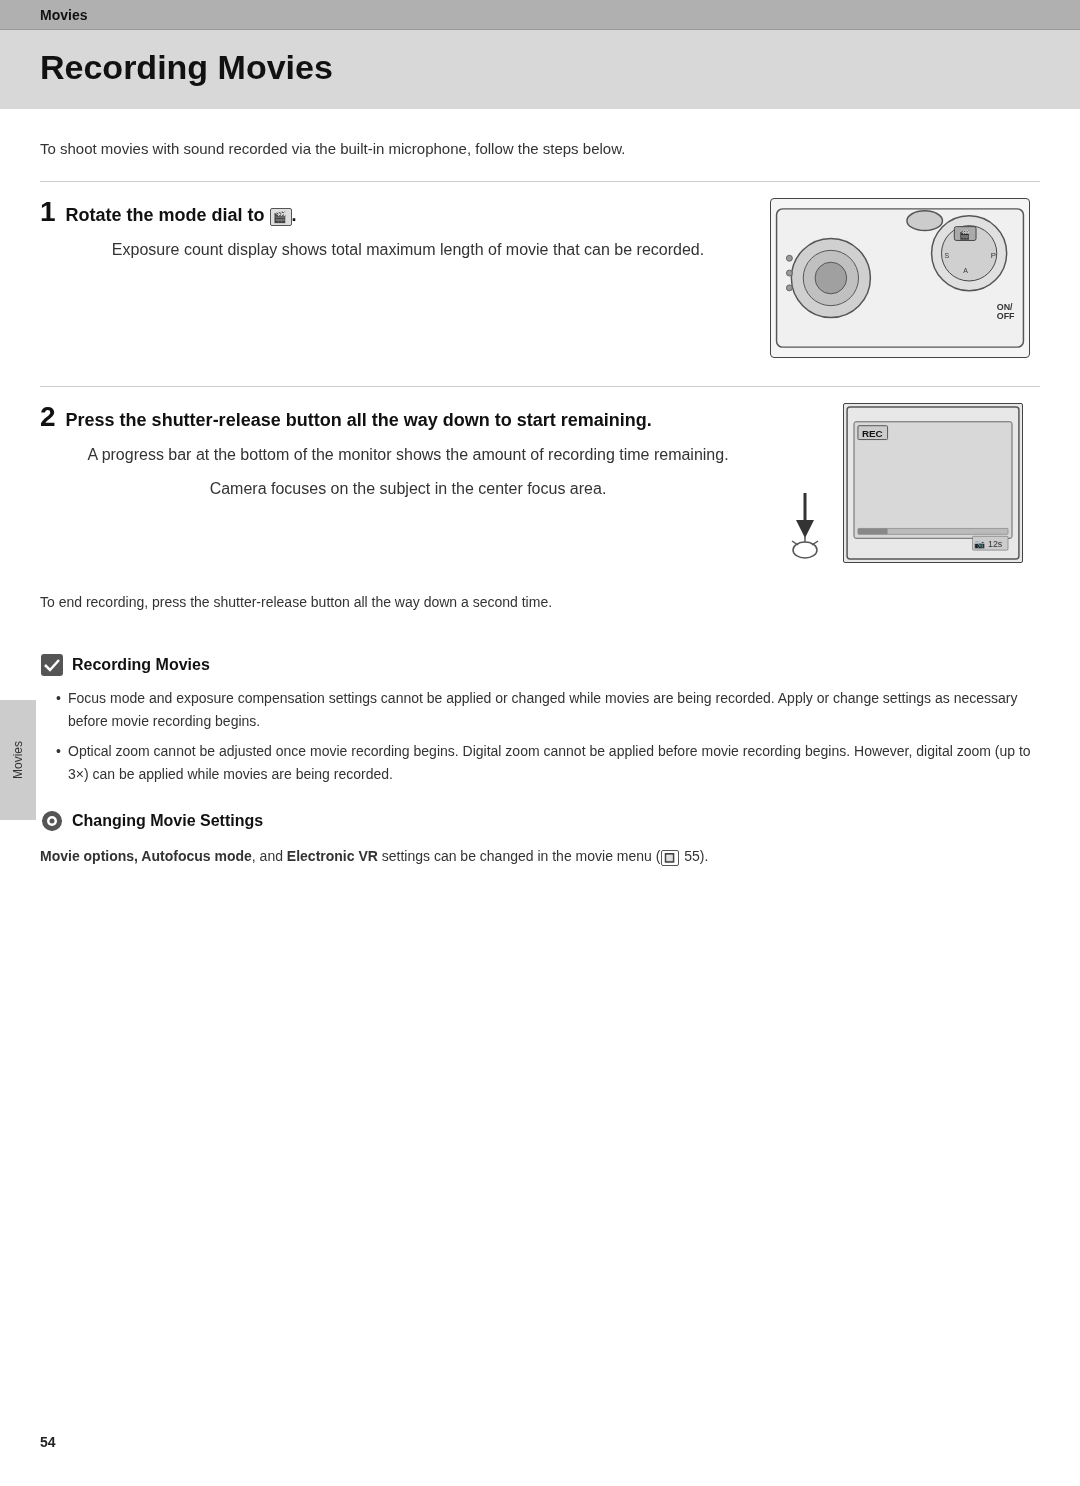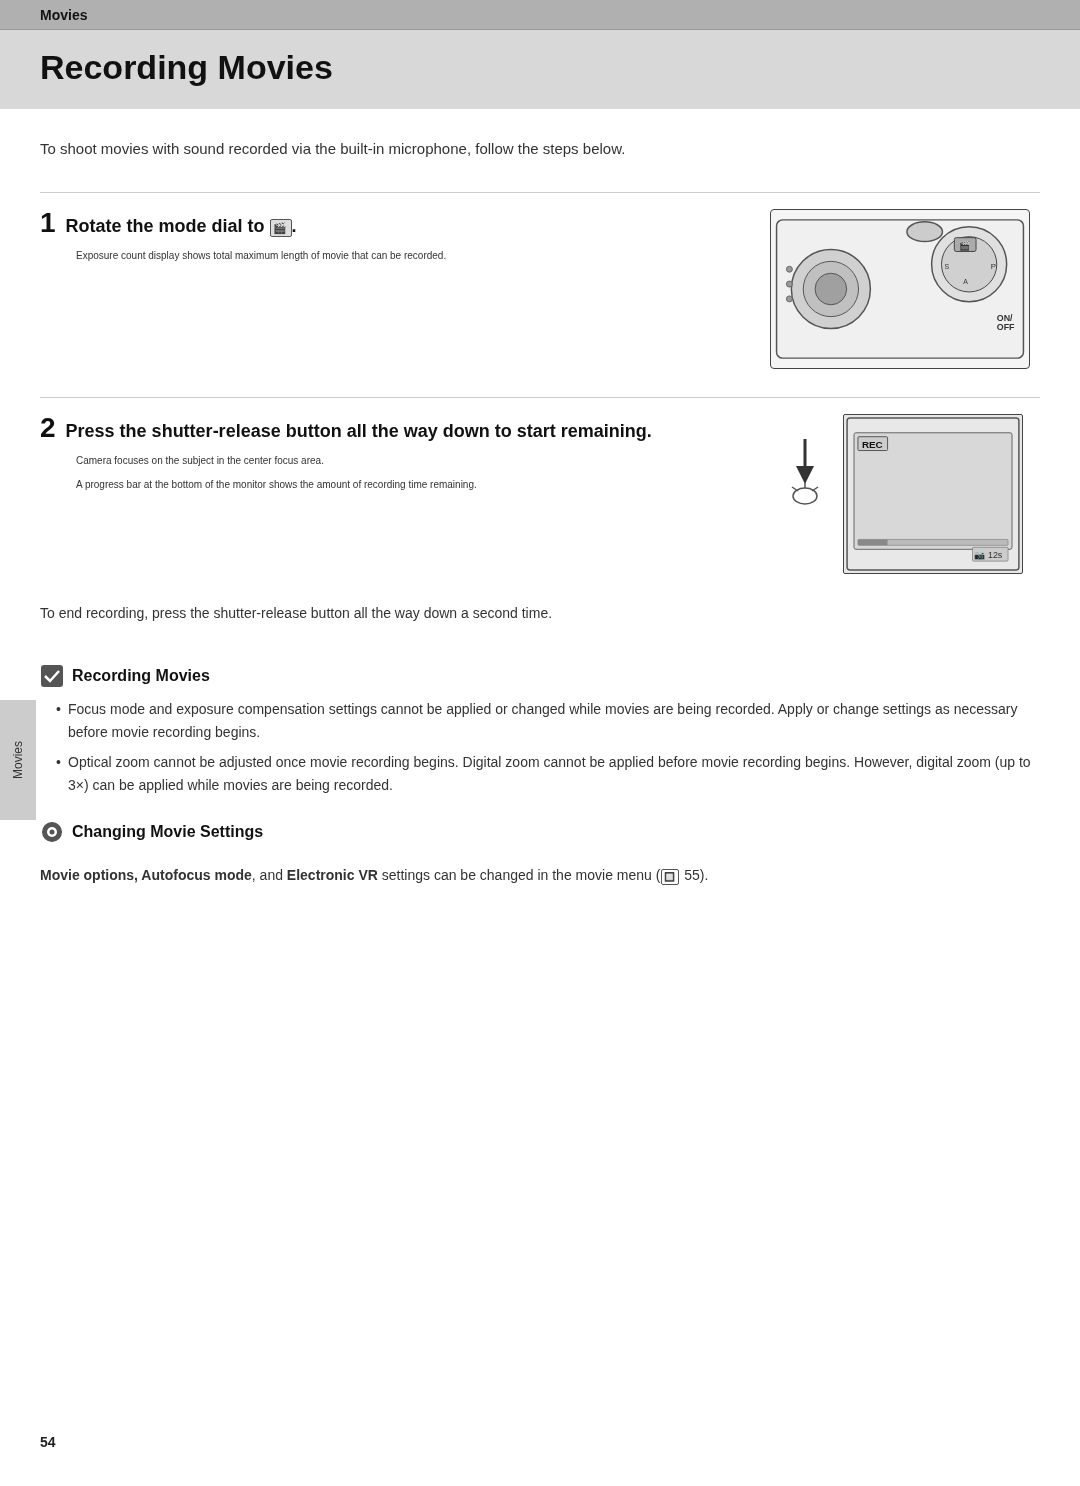--- a/index.html
+++ b/index.html
@@ -38,21 +38,21 @@
 
     
     .main-content {
       padding: 28px 40px 20px 40px;
     }
 
     .intro-text {
       font-size: 15px;
       line-height: 1.6;
       color: #333;
-      margin-bottom: 31px;
+      margin-bottom: 20px;
       max-width: 700px;
     }
 
     
     .step-section {
       display: flex;
       align-items: flex-start;
       margin-bottom: 28px;
       border-top: 1px solid #ccc;
       padding-top: 16px;
@@ -78,24 +78,25 @@
     }
 
     .step-heading {
       font-size: 18px;
       font-weight: bold;
       color: #111;
       line-height: 1.3;
     }
 
     .step-body {
-      font-size: 10px;
+      font-size: 16px;
       color: #333;
       line-height: 1.6;
       margin-left: 36px;
+      text-align: center;
     }
 
     .step-body p {
       margin-bottom: 8px;
     }
 
     
     .step-image-area {
       width: 280px;
       flex-shrink: 0;
@@ -111,21 +112,21 @@
       border: 1.5px solid #444;
       border-radius: 4px;
       background: #f5f5f5;
       position: relative;
       overflow: hidden;
     }
 
     
     .step2-image-container {
       display: flex;
-      align-items: flex-start;
+      align-items: flex-end;
       gap: 10px;
     }
 
     .camera-lcd-diagram {
       width: 180px;
       height: 160px;
       border: 1.5px solid #444;
       border-radius: 2px;
       background: #e8e8e8;
       position: relative;
@@ -209,21 +210,21 @@
     .note-bullets li::before {
       content: '•';
       position: absolute;
       left: 0;
     }
 
     .note-final-text {
       font-size: 14px;
       color: #333;
       line-height: 1.6;
-      margin-top: 20px;
+      margin-top: 12px;
     }
 
     .bold-text { font-weight: bold; }
 
     .end-recording-text {
       font-size: 14px;
       color: #333;
       line-height: 1.6;
       margin-top: 2px;
       margin-bottom: 10px;
@@ -317,22 +318,22 @@
     </div>
   </div>
 
   <div class="step-section">
     <div class="step-left">
       <div class="step-number-heading">
         <span class="step-num">2</span>
         <span class="step-heading">Press the shutter-release button all the way down to start remaining.</span>
       </div>
       <div class="step-body">
+        <p>A progress bar at the bottom of the monitor shows the amount of recording time remaining.</p>
         <p>Camera focuses on the subject in the center focus area.</p>
-        <p>A progress bar at the bottom of the monitor shows the amount of recording time remaining.</p>
       </div>
     </div>
     <div class="step-image-area">
       <div class="step2-image-container">
 
         <div style="display:flex;flex-direction:column;align-items:center;padding-top:20px;">
           <svg width="55" height="75" viewBox="0 0 55 75">
 
             <line x1="27" y1="5" x2="27" y2="40" stroke="#333" stroke-width="3"></line>
             <polygon points="27,50 18,32 36,32" fill="#333"></polygon>

